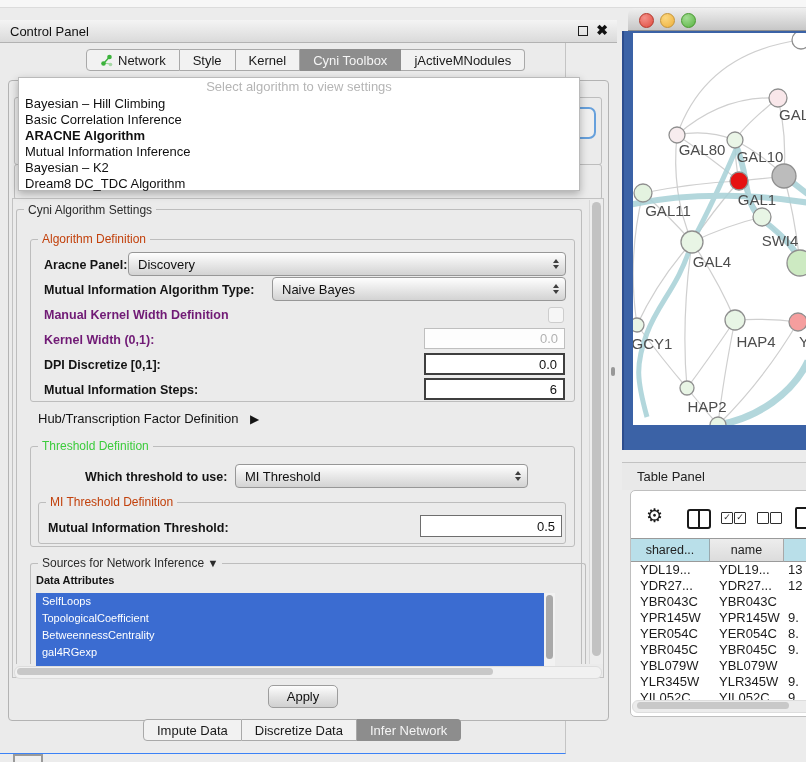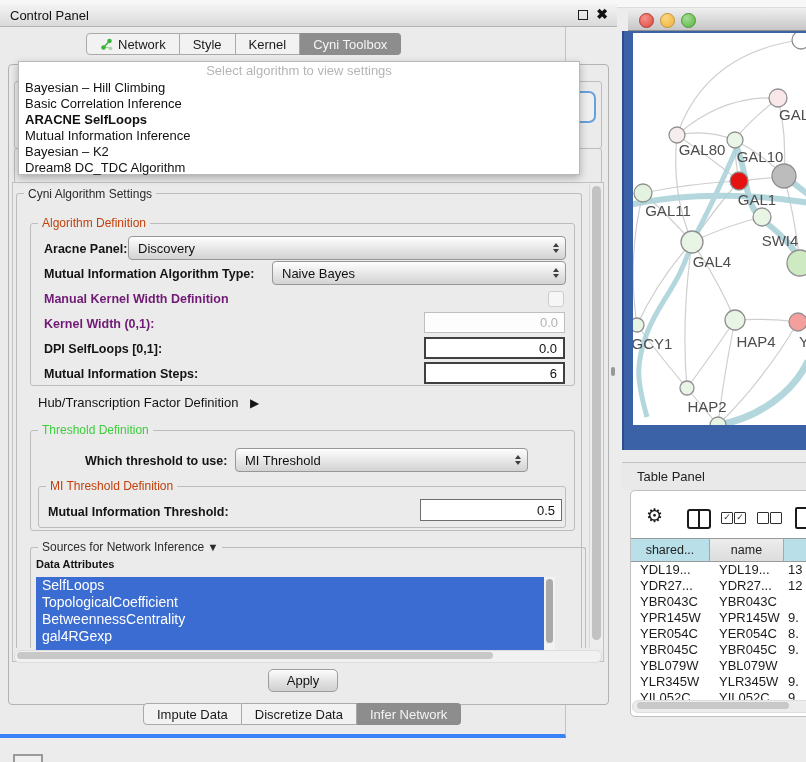--- a/index.html
+++ b/index.html
@@ -1,22 +1,22 @@
 <!DOCTYPE html>
 <html><head>
 <meta charset="utf-8">
 <style>
   html,body{margin:0;padding:0}
   body{width:806px;height:762px;position:relative;overflow:hidden;background:#ececec;
        font-family:"Liberation Sans",sans-serif;-webkit-font-smoothing:antialiased}
   .abs{position:absolute;box-sizing:border-box}
   
   .topstrip{left:0;top:0;width:806px;height:8px;background:#f7f7f7;border-bottom:1px solid #dcdcdc}
-  .cp-window{left:0;top:4px;width:566px;height:734px;background:#ebebeb;
-             border-right:1px solid #c4c4c4;border-bottom:4px solid #3b82f6}
+  .cp-window{left:0;top:20px;width:566px;height:734px;background:#ebebeb;
+             border-right:1px solid #c4c4c4;border-bottom:1px solid #3b82f6}
   .cp-titlebar{left:0;top:0;width:617px;height:23px;background:linear-gradient(#f4f4f4,#dadada);
                border-bottom:1px solid #b2b2b2}
   .cp-title{left:10px;top:4px;font-size:13px;color:#111;white-space:nowrap}
   .float-icon{right:29px;top:6px;width:10px;height:10px;border:1.7px solid #1d1d1d;background:transparent}
   .close-icon{right:9px;top:2px;font-size:14px;font-weight:bold;color:#111}
   
   .tabrow{display:flex;height:22px;font-size:13px;color:#1a1a1a}
   .tab{display:flex;align-items:center;justify-content:center;gap:5px;padding:0 13px;
        background:#f2f2f2;border:1px solid #a9a9a9;border-left:none;white-space:nowrap;cursor:default}
   .tab:first-child{border-left:1px solid #a9a9a9;border-radius:4px 0 0 4px}
@@ -37,21 +37,21 @@
          display:flex;align-items:center;padding-left:9px}
   .arrows{position:absolute;right:6px;top:0;bottom:0;display:flex;flex-direction:column;justify-content:center;gap:2px}
   .tri-up{width:0;height:0;border-left:3.5px solid transparent;border-right:3.5px solid transparent;border-bottom:4.5px solid #3e3e3e}
   .tri-down{width:0;height:0;border-left:3.5px solid transparent;border-right:3.5px solid transparent;border-top:4.5px solid #3e3e3e}
   .tfield{position:absolute;box-sizing:border-box;background:#fff;font-size:13px;color:#111;
           display:flex;align-items:center;justify-content:flex-end;padding-right:6px}
   .tfield.strong{border:2px solid #3f3f3f}
   .tfield.thin{border:1.5px solid #6e6e6e}
   .tfield.dis{border:1px solid #bfbfbf;color:#b2b2b2;background:#fdfdfd}
   .checkbox{position:absolute;width:14px;height:14px;border:1.5px solid #cdcdcd;border-radius:3px;background:#f6f6f6}
-  .attr-list{position:absolute;background:#3b6cd1;color:#fff;font-size:14px;overflow:hidden}
+  .attr-list{position:absolute;background:#3b6cd1;color:#fff;font-size:11px;overflow:hidden}
   .attr-list div{height:17px;line-height:17px;padding-left:6px;white-space:nowrap}
   .vscroll{position:absolute;background:#ededed;border-left:1px solid #d8d8d8}
   .vthumb{position:absolute;left:2px;right:2px;background:#c2c2c2;border-radius:5px}
   .hscroll{position:absolute;background:#f1f1f1;border:1px solid #dddddd;border-radius:6px}
   .hthumb{position:absolute;top:1px;height:7px;background:#c8c8c8;border-radius:4px}
   .btn{position:absolute;box-sizing:border-box;background:linear-gradient(#fdfdfd,#e2e2e2 55%,#d0d0d0);
        border:1px solid #9d9d9d;border-radius:5px;font-size:13px;color:#111;
        display:flex;align-items:center;justify-content:center}
   
   .popup{left:18px;top:57px;width:562px;height:114px;background:#fff;border:1px solid #bababa;
@@ -117,36 +117,39 @@
     </div>
     <div class="tab">
         <span>Style</span>
       </div>
     <div class="tab">
         <span>Kernel</span>
       </div>
     <div class="tab sel">
         <span>Cyni Toolbox</span>
       </div>
+    <div class="tab">
+        <span>jActiveMNodules</span>
+      </div>
   </div>
 
   <div class="abs content"></div>
 
   <div class="groupbox" style="left:14px;top:77px;width:588px;height:68px"></div>
   <div class="abs" style="left:570px;top:87px;width:26px;height:32px;border:2px solid #66a0dc;border-radius:7px;background:#efefef"></div>
   <div class="groupbox" style="left:14px;top:144px;width:588px;height:36px"></div>
   <div class="abs" style="left:45px;top:141px;width:528px;height:27px;border:1px solid #a8a8a8;border-radius:8px;background:#f1f1f1;display:flex;align-items:center;padding-left:28px;font-size:13px;color:#9a9a9a">
     <span>gal-inferred.sif default node</span>
   </div>
 
   <div class="abs popup">
     <div class="ph">Select algorithm to view settings</div>
     <div class="opt">Bayesian – Hill Climbing</div>
     <div class="opt">Basic Correlation Inference</div>
-    <div class="opt hl">ARACNE SelfLoops</div>
+    <div class="opt hl">ARACNE Algorithm</div>
     <div class="opt">Mutual Information Inference</div>
     <div class="opt">Bayesian – K2</div>
     <div class="opt">Dream8 DC_TDC Algorithm</div>
   </div>
 
   <div class="abs" style="left:12px;top:178px;width:592px;height:480px;border:1px solid #c2c2c2;background:#ebebeb"></div>
   <div class="vscroll" style="left:589px;top:180px;width:13px;height:464px">
     <div class="vthumb" style="top:2px;height:454px"></div>
   </div>
 
@@ -175,21 +178,21 @@
   </div>
 
   <span class="lbl dis" style="left:44px;top:288px">Manual Kernel Width Definition</span>
   <span class="checkbox" style="left:548px;top:287px"></span>
 
   <span class="lbl dis" style="left:44px;top:313px">Kernel Width (0,1):</span>
   <div class="tfield dis" style="left:424px;top:308px;width:141px;height:21px">
     <span>0.0</span>
   </div>
 
-  <span class="lbl" style="left:44px;top:338px">DPI SelfLoops [0,1]:</span>
+  <span class="lbl" style="left:44px;top:338px">DPI Discretize [0,1]:</span>
   <div class="tfield strong" style="left:424px;top:333px;width:141px;height:22px">
     <span>0.0</span>
   </div>
 
   <span class="lbl" style="left:44px;top:363px">Mutual Information Steps:</span>
   <div class="tfield strong" style="left:424px;top:358px;width:141px;height:22px">
     <span>6</span>
   </div>
 
   <span class="plain" style="left:38px;top:391px;font-size:13px">

